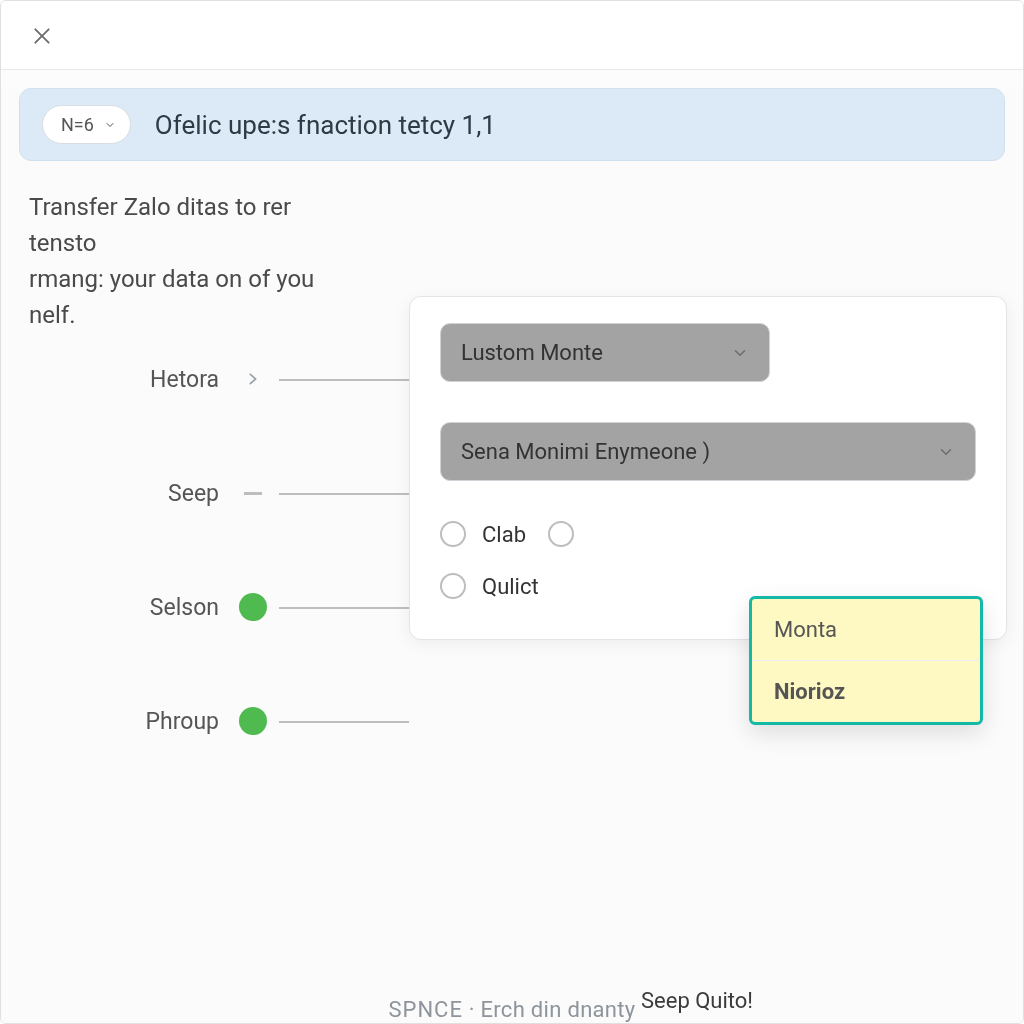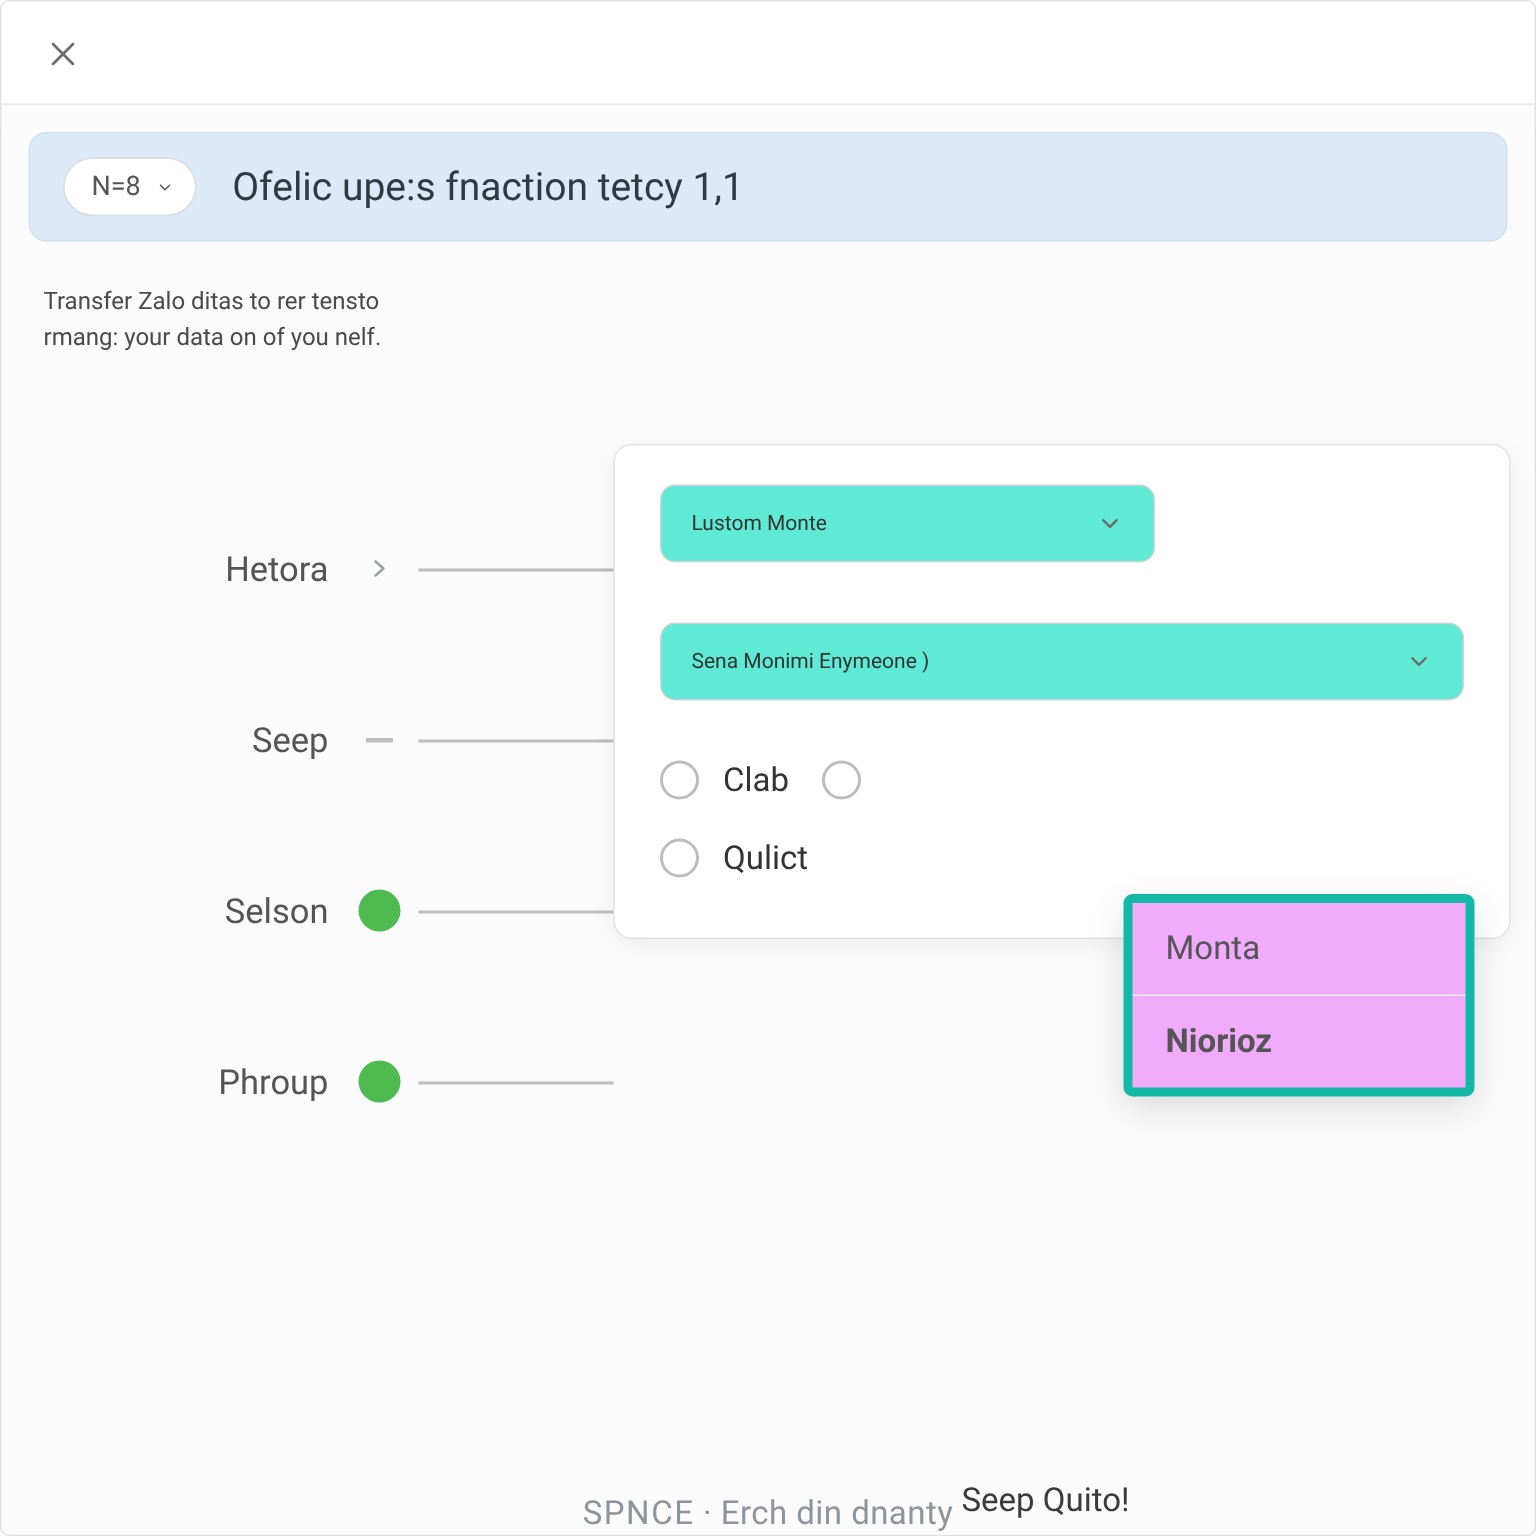--- a/index.html
+++ b/index.html
@@ -19,58 +19,58 @@
   
   .content { position: relative; padding: 0; height: calc(1024px - 76px); background: #fbfbfc; }
 
   
   .infobar { margin: 18px 18px 0 18px; background: #dbeaf6; border: 1px solid #cfe1ef; border-radius: 12px; padding: 16px 22px; display: flex; align-items: center; gap: 24px; }
   .pill { background: #fff; border: 1px solid #d7dde2; border-radius: 999px; padding: 8px 14px 8px 18px; display: inline-flex; align-items: center; gap: 10px; font-size: 18px; color: #555; cursor: pointer; }
   .pill .chev { width: 12px; height: 12px; }
   .infobar-text { font-size: 26px; color: #2e3a44; }
 
   
-  .description { padding: 28px 28px 6px 28px; font-size: 16px; color: #4a4a4a; line-height: 1.5; max-width: 380px; }
+  .description { padding: 28px 28px 6px 28px; font-size: 24px; color: #4a4a4a; line-height: 1.5; max-width: 380px; }
 
   
   .steps { position: absolute; left: 28px; top: 252px; width: 380px; }
   .step-row { display: flex; align-items: center; height: 78px; position: relative; }
   .step-row + .step-row { margin-top: 36px; }
   .step-label { width: 210px; text-align: right; font-size: 23px; color: #555; padding-right: 20px; }
   .step-marker { width: 28px; display: flex; align-items: center; justify-content: center; }
   .step-dot { width: 28px; height: 28px; border-radius: 50%; background: #4fba4f; }
   .step-arrow { display: inline-flex; align-items: center; }
   .step-arrow svg { width: 16px; height: 16px; }
   .step-line { position: absolute; left: 250px; top: 50%; height: 2px; background: #bdbdbd; }
 
   
   .panel { position: absolute; left: 408px; top: 208px; width: 598px; background: #fff; border: 1px solid #e2e4e8; border-radius: 12px; box-shadow: 0 4px 18px rgba(0,0,0,0.06); padding: 26px 30px 40px 30px; }
   .panel-header { display: flex; align-items: center; justify-content: space-between; margin-bottom: 34px; }
   .panel-title { font-size: 24px; font-weight: 700; color: #2e2e2e; }
   .panel-close { width: 28px; height: 28px; display:flex; align-items:center; justify-content:center; color:#8a8a8a; cursor:pointer; }
   .panel-close svg { width: 18px; height: 18px; }
 
   .field { margin-bottom: 40px; position: relative; }
-  .select-box { display:flex; align-items:center; justify-content:space-between; border:1px solid #cfd3d8; border-radius:10px; padding: 16px 20px; font-size:14px; color:#333; background:#5eead4; cursor:pointer; }
+  .select-box { display:flex; align-items:center; justify-content:space-between; border:1px solid #cfd3d8; border-radius:10px; padding: 16px 20px; font-size:22px; color:#333; background:#a3a3a3; cursor:pointer; }
   .select-box.small { width: 330px; }
   .select-box .chev { width: 18px; height: 18px; color:#6c6c6c; }
 
   .text-field-wrap { position: relative; }
   .text-field { width: 100%; border:1px solid #cfd3d8; border-top-left-radius: 28px; border-top-right-radius: 10px; border-bottom-left-radius: 10px; border-bottom-right-radius: 10px; padding: 18px 22px 30px 40px; font-size: 22px; color:#777; background:#fff; }
   .text-underline { position:absolute; left:40px; right:260px; bottom:22px; height:2px; background:#a9a9a9; }
   .helper { margin-top: 14px; font-size: 20px; color:#5d5d5d; }
 
   .radio-group { display:flex; flex-direction:column; gap: 26px; margin-top: 20px; }
   .radio-row { display:flex; align-items:center; gap: 22px; }
   .radio-item { display:flex; align-items:center; gap: 16px; cursor:pointer; }
   .radio-circle { width: 26px; height: 26px; border-radius:50%; border:2px solid #bdbdbd; background:#fff; }
   .radio-item span.lbl { font-size: 22px; color:#333; }
 
   
-  .dropdown-pop { position:absolute; left: 748px; top: 508px; width: 234px; background:#f0abfc; border:6px solid #14b8a6; border-radius:6px; box-shadow: 0 8px 24px rgba(0,0,0,0.12); overflow:hidden; z-index: 5; }
+  .dropdown-pop { position:absolute; left: 748px; top: 508px; width: 234px; background:#fef9c3; border:3px solid #14b8a6; border-radius:6px; box-shadow: 0 8px 24px rgba(0,0,0,0.12); overflow:hidden; z-index: 5; }
   .dropdown-pop .opt { padding: 18px 22px; font-size: 22px; color:#555; cursor:pointer; }
   .dropdown-pop .opt + .opt { border-top:1px solid #eceef1;font-weight:bold; }
 
   
   .panel-footer-link { position:absolute; left: 640px; top: 900px; font-size: 22px; color:#3b3b3b; }
 
   
   .page-footer { position:absolute; bottom: 14px; left:0; right:0; text-align:center; font-size: 22px; color:#8d949b; letter-spacing: 0.3px; }
   .page-footer .brand { letter-spacing: 1px; }
 
@@ -88,21 +88,21 @@
         <line x1="4" y1="4" x2="20" y2="20"></line>
           <line x1="20" y1="4" x2="4" y2="20"></line>
       </svg>
     </div>
   </div>
 
   <div class="content">
 
     <div class="infobar">
       <div class="pill">
-        <span>N=8</span>
+        <span>N=6</span>
         <svg class="chev chev-svg" viewBox="0 0 24 24">
             <path d="M6 9l6 6 6-6"></path>
           </svg>
       </div>
       <div class="infobar-text">Ofelic upe:s fnaction tetcy 1,1</div>
     </div>
 
     <div class="description">
       <div>Transfer Zalo ditas to rer tensto</div>
       <div>rmang: your data on of you nelf.</div>

